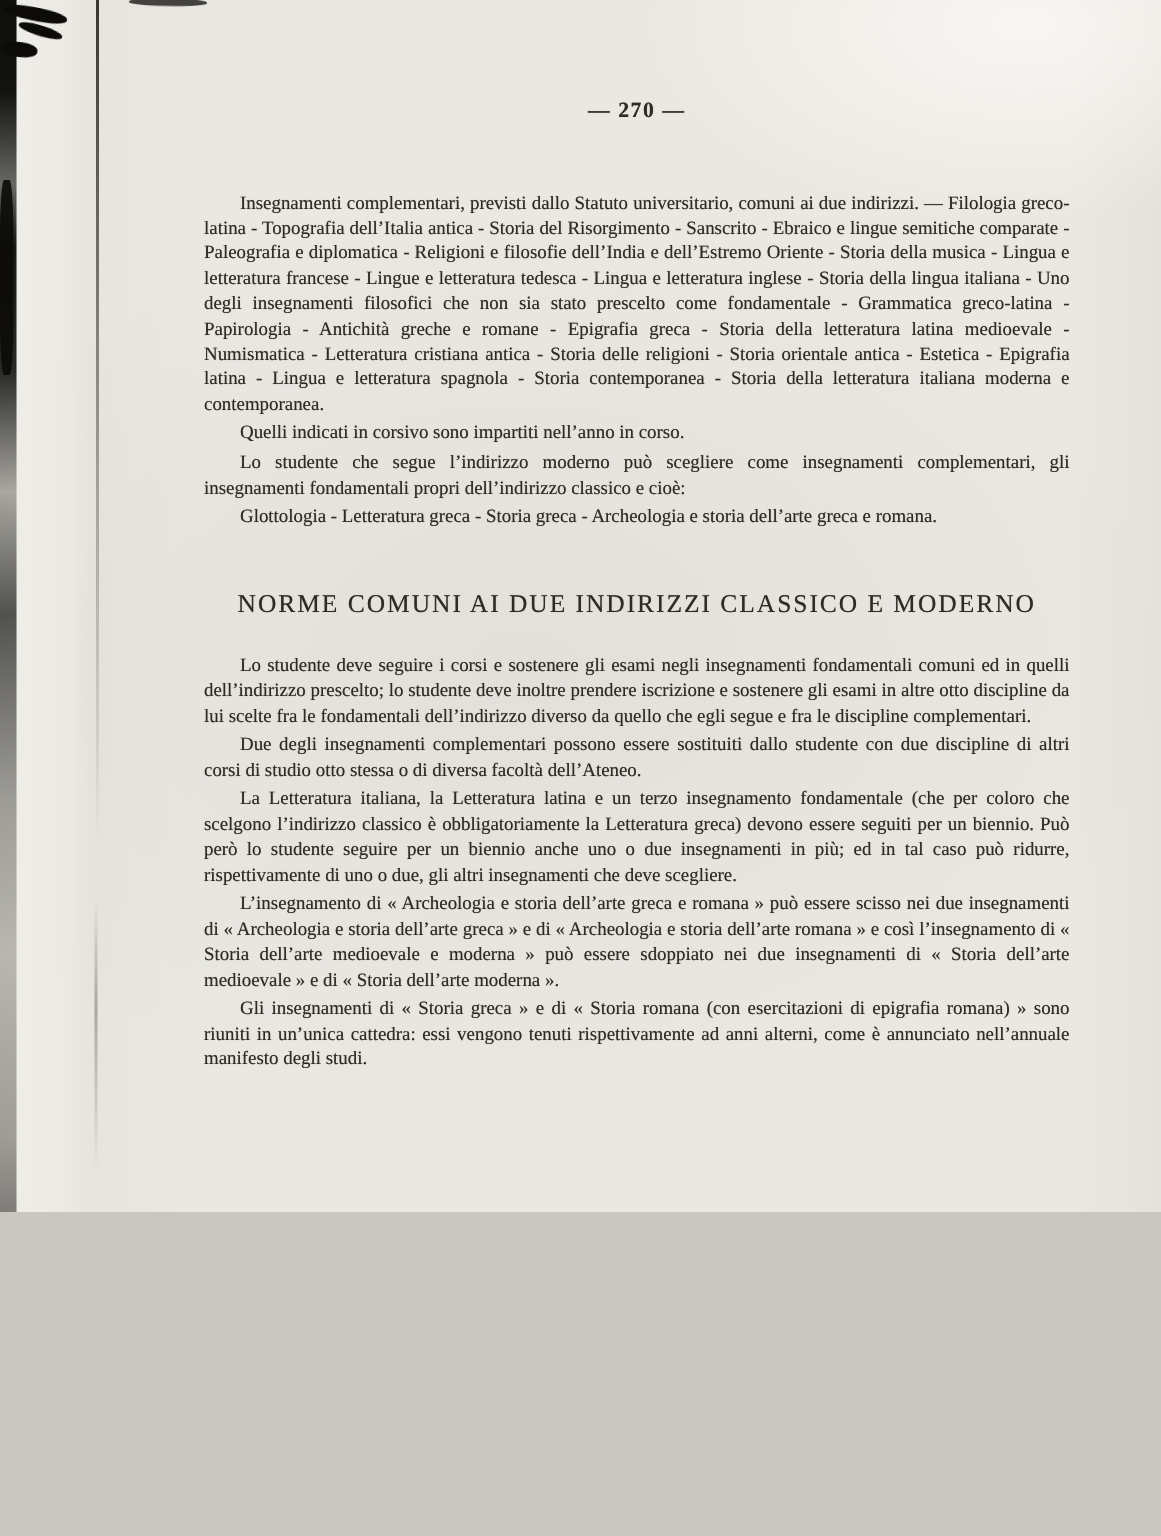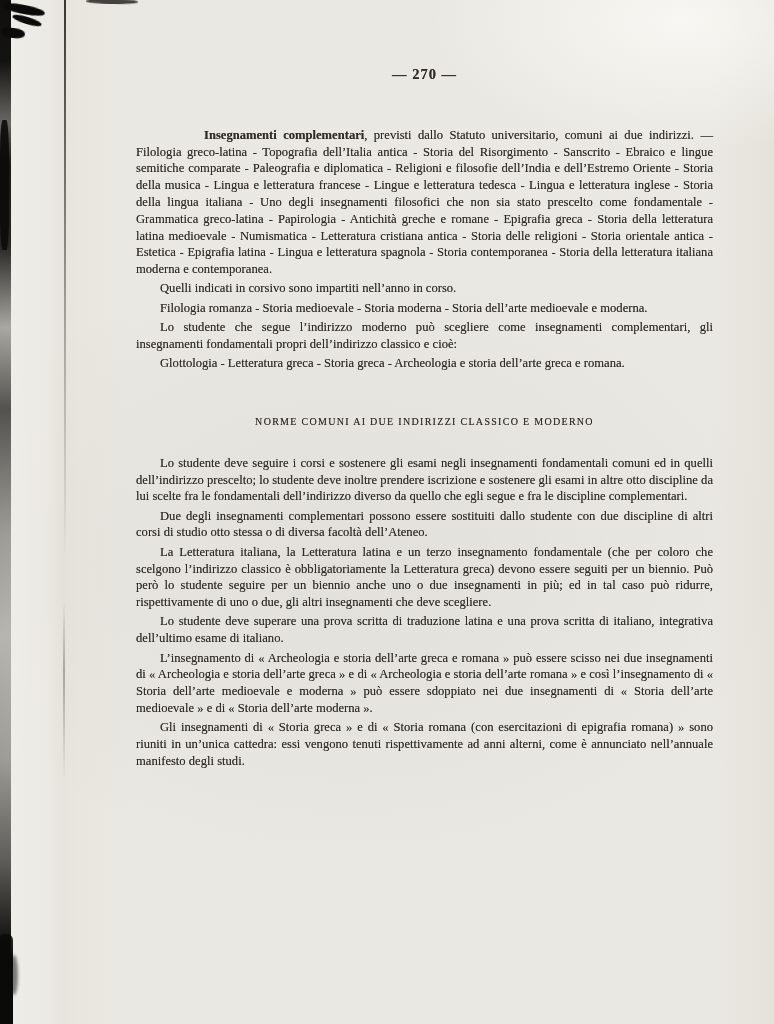--- a/index.html
+++ b/index.html
@@ -1,18 +1,18 @@
 <!DOCTYPE html>
 <html style="--paper: #eae8e2; --ink: #2e2b25;"><head>
 <meta charset="utf-8">
 <style>
   html,body{margin:0;padding:0;background:#c9c7c0;}
   .page{
     position:relative;
-    width:774px;height:1024px;
+    width:774px;height:808px;
     margin:0 auto;
     overflow:hidden;
     font-family:"Liberation Serif","DejaVu Serif",serif;
     color:var(--ink,#2e2b25);
     background:
       radial-gradient(ellipse 420px 220px at 88% 2%, rgba(250,249,245,.85), transparent 60%),
       radial-gradient(ellipse 600px 420px at 45% 55%, rgba(0,0,0,.035), transparent 75%),
       linear-gradient(to right,#dedcd5 0px,#e8e6df 78px,#eae8e2 130px,#eae8e2 92%,#e4e2db 100%);
   }
   
@@ -59,23 +59,23 @@
     position:absolute;left:136px;top:66px;width:577px;
     font-size:12.6px;line-height:16.8px;text-align:justify;
     text-shadow:0 0 .5px rgba(46,43,37,.55);
   }
   .page-number{
     text-align:center;font-weight:700;font-size:14.5px;
     letter-spacing:1px;margin:0 0 44px;
   }
   .para{margin:0 0 2.5px;text-indent:24px;}
   .it{}
-  .bd{font-weight:700;margin-left:44px;}
+  .bd{font-weight:400;}
   .heading{
-    text-align:center;font-size:10px;font-weight:400;
+    text-align:center;font-size:17px;font-weight:400;
     letter-spacing:1.3px;margin:42px 0 24px;text-indent:0;
   }
 </style>
 </head>
 <body>
 
 <div class="page">
 
   <div class="gutter-light"></div>
   <div class="edge-bar"></div>
@@ -87,28 +87,26 @@
   <div class="mark m4"></div>
   <div class="mark m5"></div>
   <div class="bottom-block"></div>
   <div class="bottom-smudge"></div>
 
   <div class="content">
     <div class="page-number">— 270 —</div>
     <div class="section">
         <p class="para"><span class="bd">Insegnamenti complementari</span><span>, previsti dallo Statuto universitario, comuni ai due indirizzi. — Filologia greco-latina - </span><span class="it">Topografia dell’Italia antica</span><span> - Storia del Risorgimento - Sanscrito - Ebraico e lingue semitiche comparate - </span><span class="it">Paleografia e diplomatica</span><span> - Religioni e filosofie dell’India e dell’Estremo Oriente - </span><span class="it">Storia della musica</span><span> - </span><span class="it">Lingua e letteratura francese</span><span> - </span><span class="it">Lingue e letteratura tedesca</span><span> - Lingua e letteratura inglese - </span><span class="it">Storia della lingua italiana</span><span> - Uno degli insegnamenti filosofici che non sia stato prescelto come fondamentale - </span><span class="it">Grammatica greco-latina</span><span> - Papirologia - </span><span class="it">Antichità greche e romane</span><span> - Epigrafia greca - Storia della letteratura latina medioevale - Numismatica - Letteratura cristiana antica - </span><span class="it">Storia delle religioni</span><span> - Storia orientale antica - </span><span class="it">Estetica</span><span> - </span><span class="it">Epigrafia latina</span><span> - Lingua e letteratura spagnola - Storia contemporanea - </span><span class="it">Storia della letteratura italiana moderna e contemporanea</span><span>.</span></p>
         <p class="para"><span>Quelli indicati in corsivo sono impartiti nell’anno in corso.</span></p>
-        <p class="para"><span>Filologia romanza - Storia medioevale - Storia moderna - Storia dell’arte medioevale e moderna.</span></p>
         <p class="para"><span>Lo studente che segue l’indirizzo moderno può scegliere come insegnamenti complementari, gli insegnamenti fondamentali propri dell’indirizzo classico e cioè:</span></p>
         <p class="para"><span>Glottologia - Letteratura greca - Storia greca - Archeologia e storia dell’arte greca e romana.</span></p>
       </div>
     <h2 class="heading">NORME COMUNI AI DUE INDIRIZZI CLASSICO E MODERNO</h2>
     <div class="section">
         <p class="para"><span>Lo studente deve seguire i corsi e sostenere gli esami negli insegnamenti fondamentali comuni ed in quelli dell’indirizzo prescelto; lo studente deve inoltre prendere iscrizione e sostenere gli esami in altre </span><span class="it">otto</span><span> discipline da lui scelte fra le fondamentali dell’indirizzo diverso da quello che egli segue e fra le discipline complementari.</span></p>
         <p class="para"><span>Due degli insegnamenti complementari possono essere sostituiti dallo studente con due discipline di altri corsi di studio otto stessa o di diversa facoltà dell’Ateneo.</span></p>
         <p class="para"><span>La Letteratura italiana, la Letteratura latina e un terzo insegnamento fondamentale (che per coloro che scelgono l’indirizzo classico è obbligatoriamente la Letteratura greca) devono essere seguiti per un biennio. Può però lo studente seguire per un biennio anche uno o due insegnamenti in più; ed in tal caso può ridurre, rispettivamente di uno o due, gli altri insegnamenti che deve scegliere.</span></p>
-        <p class="para"><span>Lo studente deve superare una prova scritta di traduzione latina e una prova scritta di italiano, integrativa dell’ultimo esame di italiano.</span></p>
         <p class="para"><span>L’insegnamento di « Archeologia e storia dell’arte greca e romana » può essere scisso nei due insegnamenti di « Archeologia e storia dell’arte greca » e di « Archeologia e storia dell’arte romana » e così l’insegnamento di « Storia dell’arte medioevale e moderna » può essere sdoppiato nei due insegnamenti di « Storia dell’arte medioevale » e di « Storia dell’arte moderna ».</span></p>
         <p class="para"><span>Gli insegnamenti di « Storia greca » e di « Storia romana (con esercitazioni di epigrafia romana) » sono riuniti in un’unica cattedra: essi vengono tenuti rispettivamente ad anni alterni, come è annunciato nell’annuale manifesto degli studi.</span></p>
       </div>
   </div>
 
 </div>
 
 </body></html>

